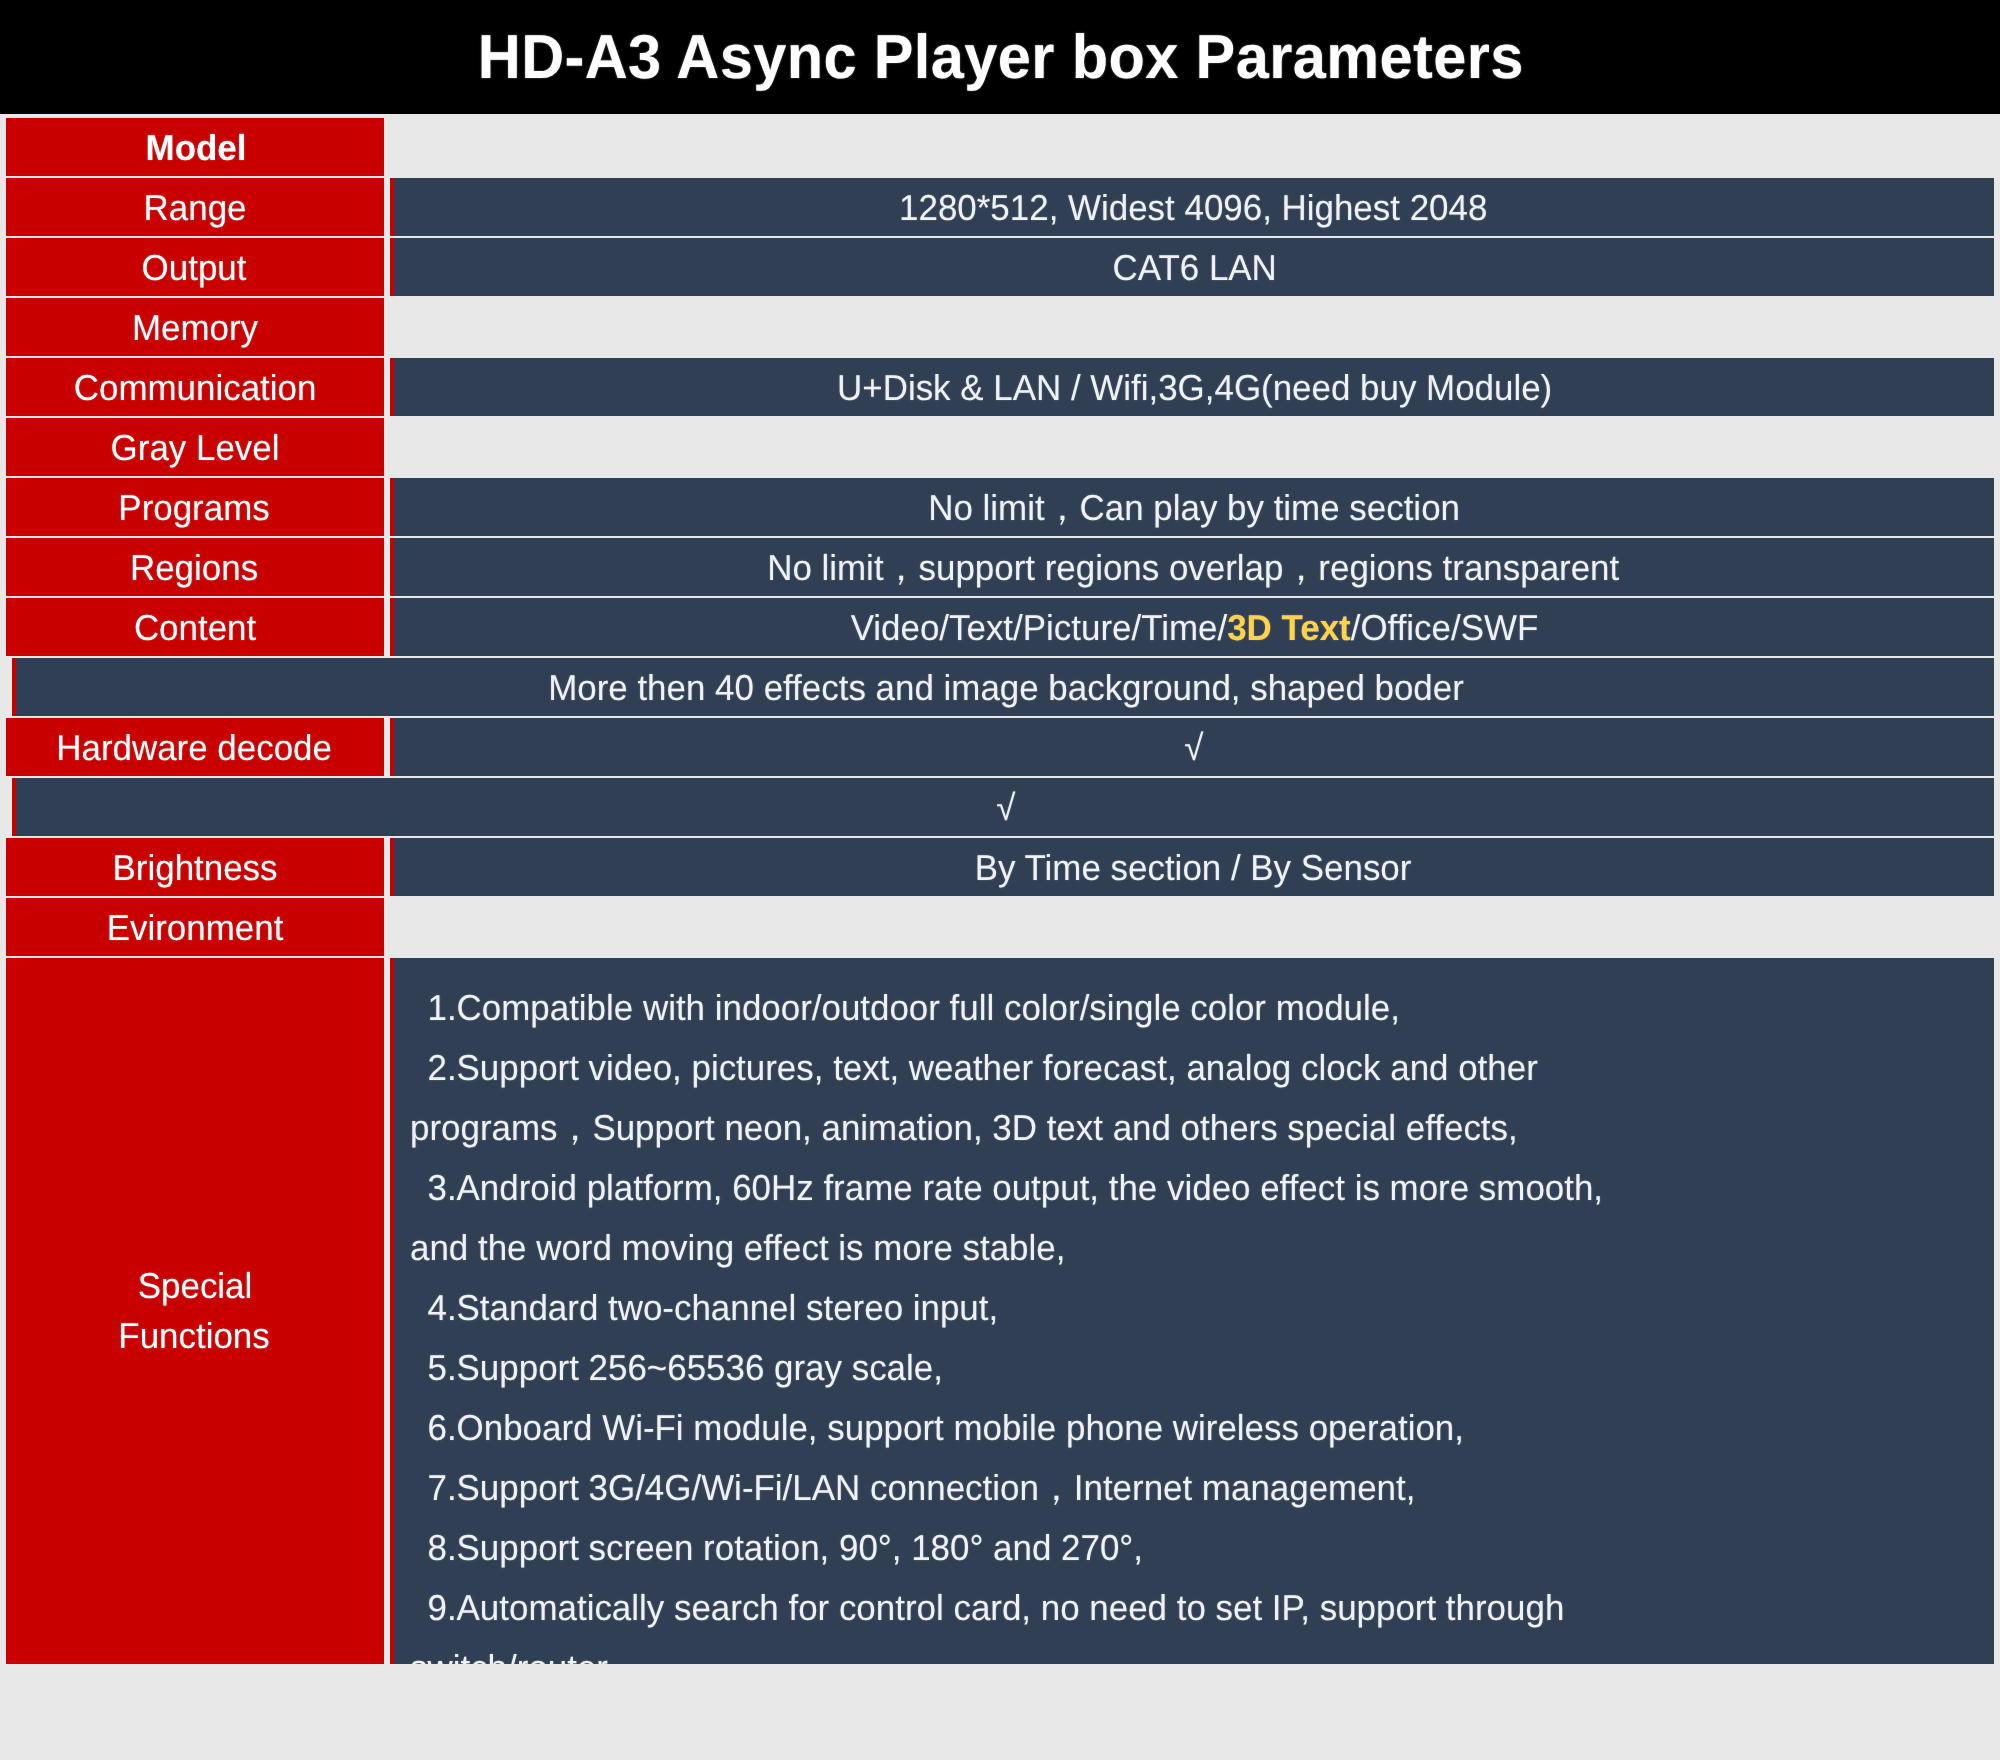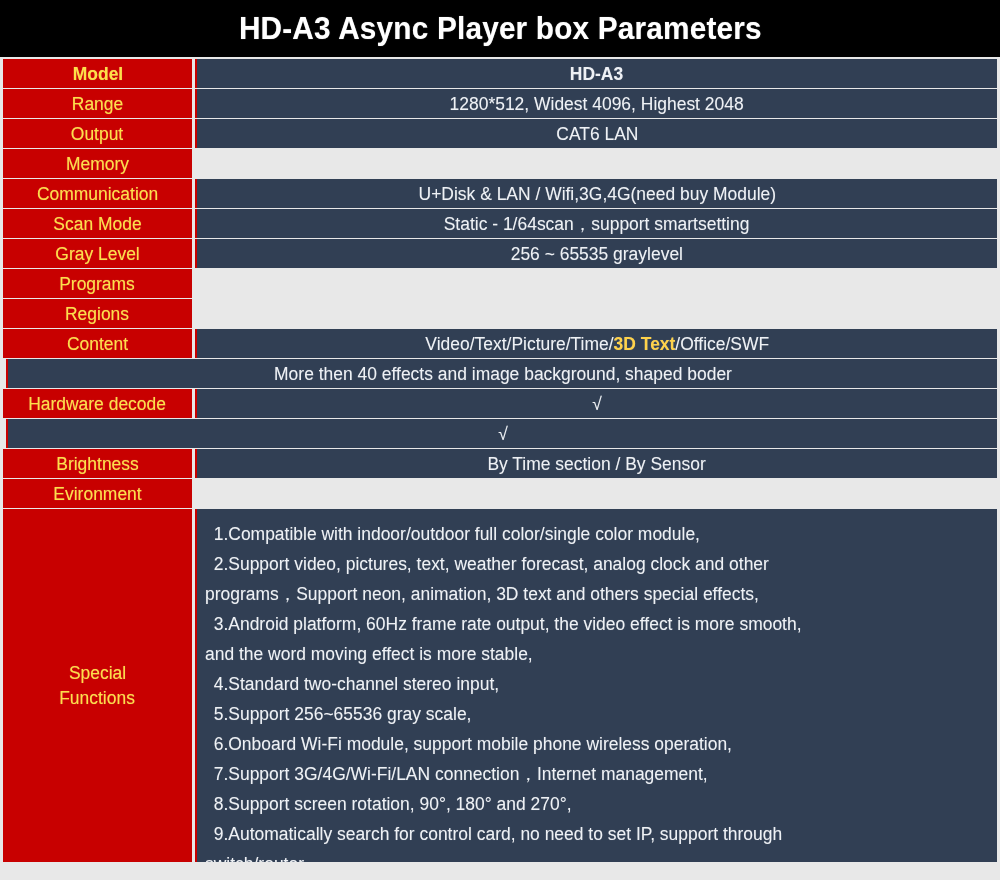--- a/index.html
+++ b/index.html
@@ -52,21 +52,21 @@
   .prow {
     display: flex;
     width: 100%;
     height: 29px;
     margin-bottom: 1px;
   }
   .label-cell {
     width: 189px;
     flex: 0 0 189px;
     background: #c80000;
-    color: #fde047;
+    color: #ffffff;
     display: flex;
     align-items: center;
     justify-content: center;
     font-size: 18px;
     line-height: 1;
     transform-origin: center;
     box-sizing: border-box;
   }
   .label-cell .lbl {
     transform: scaleX(0.97);
@@ -142,23 +142,20 @@
   <div class="title-bar">
     <div class="title-text">HD-A3 Async Player box Parameters</div>
   </div>
 
   <div class="table-wrap" id="table-root">
       <div class="prow">
         <div class="label-cell bold">
           <span class="lbl">Model</span>
         </div>
         <div class="gap"></div>
-        <div class="value-cell bold">
-          <span class="val">HD-A3</span>
-        </div>
       </div>
       <div class="prow">
         <div class="label-cell">
           <span class="lbl">Range</span>
         </div>
         <div class="gap"></div>
         <div class="value-cell">
           <span class="val">1280*512, Widest 4096, Highest 2048</span>
         </div>
       </div>
@@ -181,47 +178,41 @@
         <div class="label-cell">
           <span class="lbl">Communication</span>
         </div>
         <div class="gap"></div>
         <div class="value-cell">
           <span class="val">U+Disk &amp; LAN / Wifi,3G,4G(need buy Module)</span>
         </div>
       </div>
       <div class="prow">
         <div class="label-cell">
-          <span class="lbl">Scan Mode</span>
-        </div>
-        <div class="gap"></div>
-        <div class="value-cell">
-          <span class="val">Static - 1/64scan，support smartsetting</span>
-        </div>
-      </div>
-      <div class="prow">
-        <div class="label-cell">
           <span class="lbl">Gray Level</span>
         </div>
         <div class="gap"></div>
-        <div class="value-cell">
-          <span class="val">256 ~ 65535 graylevel</span>
-        </div>
       </div>
       <div class="prow">
         <div class="label-cell">
           <span class="lbl">Programs</span>
         </div>
         <div class="gap"></div>
+        <div class="value-cell">
+          <span class="val">No limit，Can play by time section</span>
+        </div>
       </div>
       <div class="prow">
         <div class="label-cell">
           <span class="lbl">Regions</span>
         </div>
         <div class="gap"></div>
+        <div class="value-cell">
+          <span class="val">No limit，support regions overlap，regions transparent</span>
+        </div>
       </div>
       <div class="prow">
         <div class="label-cell">
           <span class="lbl">Content</span>
         </div>
         <div class="gap"></div>
         <div class="value-cell">
           <span class="val"><span>Video/Text/Picture/Time/</span><span class="hl">3D Text</span><span>/Office/SWF</span></span>
         </div>
       </div>

